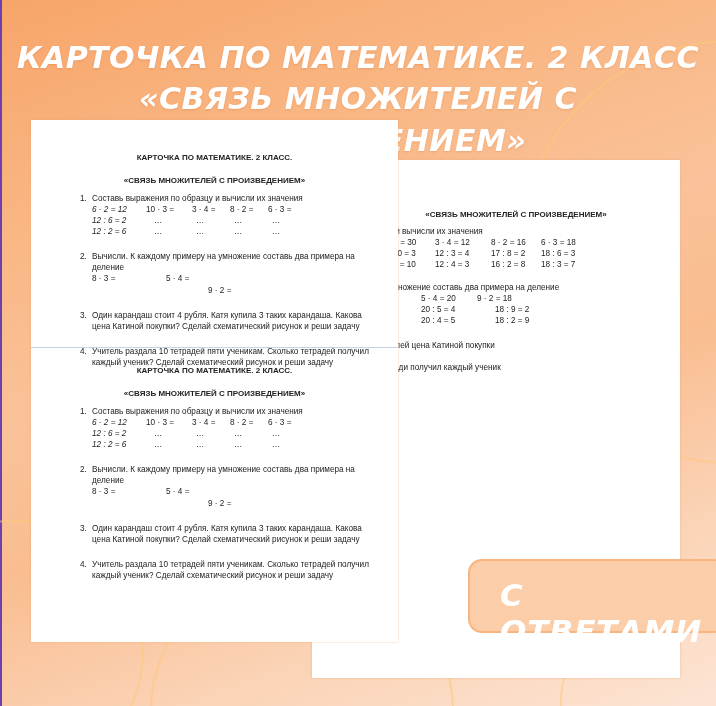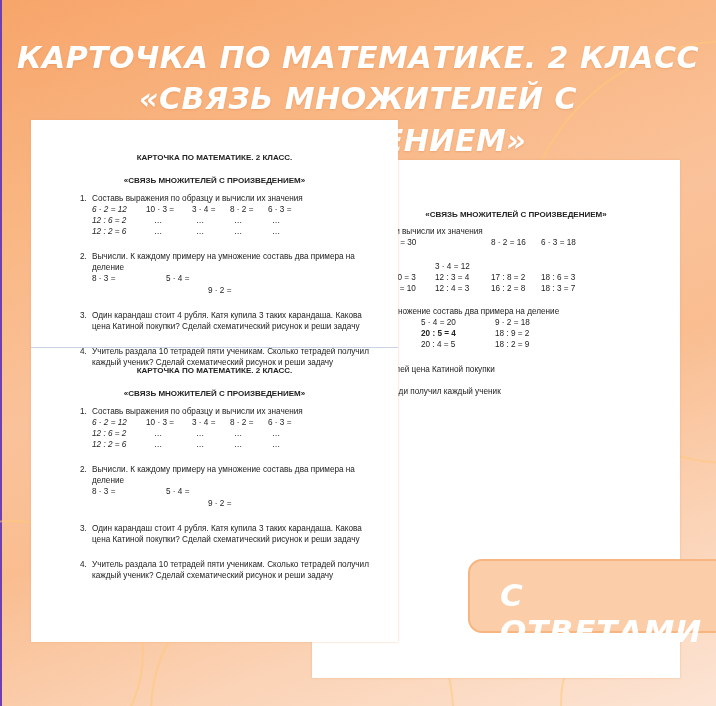--- a/index.html
+++ b/index.html
@@ -68,21 +68,21 @@
 </div>
 
 <div class="sheet sheet-answers">
   <div class="card ans" style="top:37px;">
     <div class="card-subtitle" style="margin-left:40px;">«СВЯЗЬ МНОЖИТЕЛЕЙ С ПРОИЗВЕДЕНИЕМ»</div>
     <div style="margin-top:6px; margin-left:-40px; white-space:nowrap;">Составь выражения по образцу и вычисли их значения</div>
     <div style="position:relative; margin-left:-50px;">
       <div class="grid-row">
         <span class="c0" style="width:54px;">6 · 2 = 12</span>
         <span style="width:58px;">10 · 3 = 30</span>
-        <span style="width:56px;margin-top:24px;">3 · 4  = 12</span>
+        <span style="width:56px;">3 · 4  = 12</span>
         <span style="width:50px;">8 · 2 = 16</span>
         <span>6 · 3 = 18</span>
       </div>
       <div class="grid-row">
         <span class="c0" style="width:54px;">12 : 6 = 2</span>
         <span style="width:58px;">30 : 10 = 3</span>
         <span style="width:56px;">12 : 3 = 4</span>
         <span style="width:50px;">17 : 8 = 2</span>
         <span>18 : 6 = 3</span>
       </div>
@@ -91,26 +91,26 @@
         <span style="width:58px;">30 : 3 = 10</span>
         <span style="width:56px;">12 : 4 = 3</span>
         <span style="width:50px;">16 : 2 = 8</span>
         <span>18 : 3 = 7</span>
       </div>
     </div>
     <div style="margin-top:12px; margin-left:-50px; width:380px;">Вычисли. К каждому примеру на умножение составь два примера на деление</div>
     <div style="margin-left:-50px;">
       <div class="t2-row">
         <span style="width:98px;">8 · 3 = 24</span>
-        <span style="width:74px;">5 · 4 = 20</span>
+        <span style="width:56px;">5 · 4 = 20</span>
         <span>9 · 2 = 18</span>
       </div>
       <div class="t2-row">
         <span style="width:98px;">24 : 8 = 3</span>
-        <span style="width:74px;font-weight:bold;">20 : 5 = 4</span>
+        <span style="width:74px;">20 : 5 = 4</span>
         <span>18 : 9 = 2</span>
       </div>
       <div class="t2-row">
         <span style="width:98px;">24 : 3 = 8</span>
         <span style="width:74px;">20 : 4 = 5</span>
         <span>18 : 2 = 9</span>
       </div>
     </div>
     <div style="margin-top:14px; margin-left:59px;">12 рублей цена Катиной покупки</div>
     <div style="margin-top:11px; margin-left:59px;">2 тетради получил каждый ученик</div>

